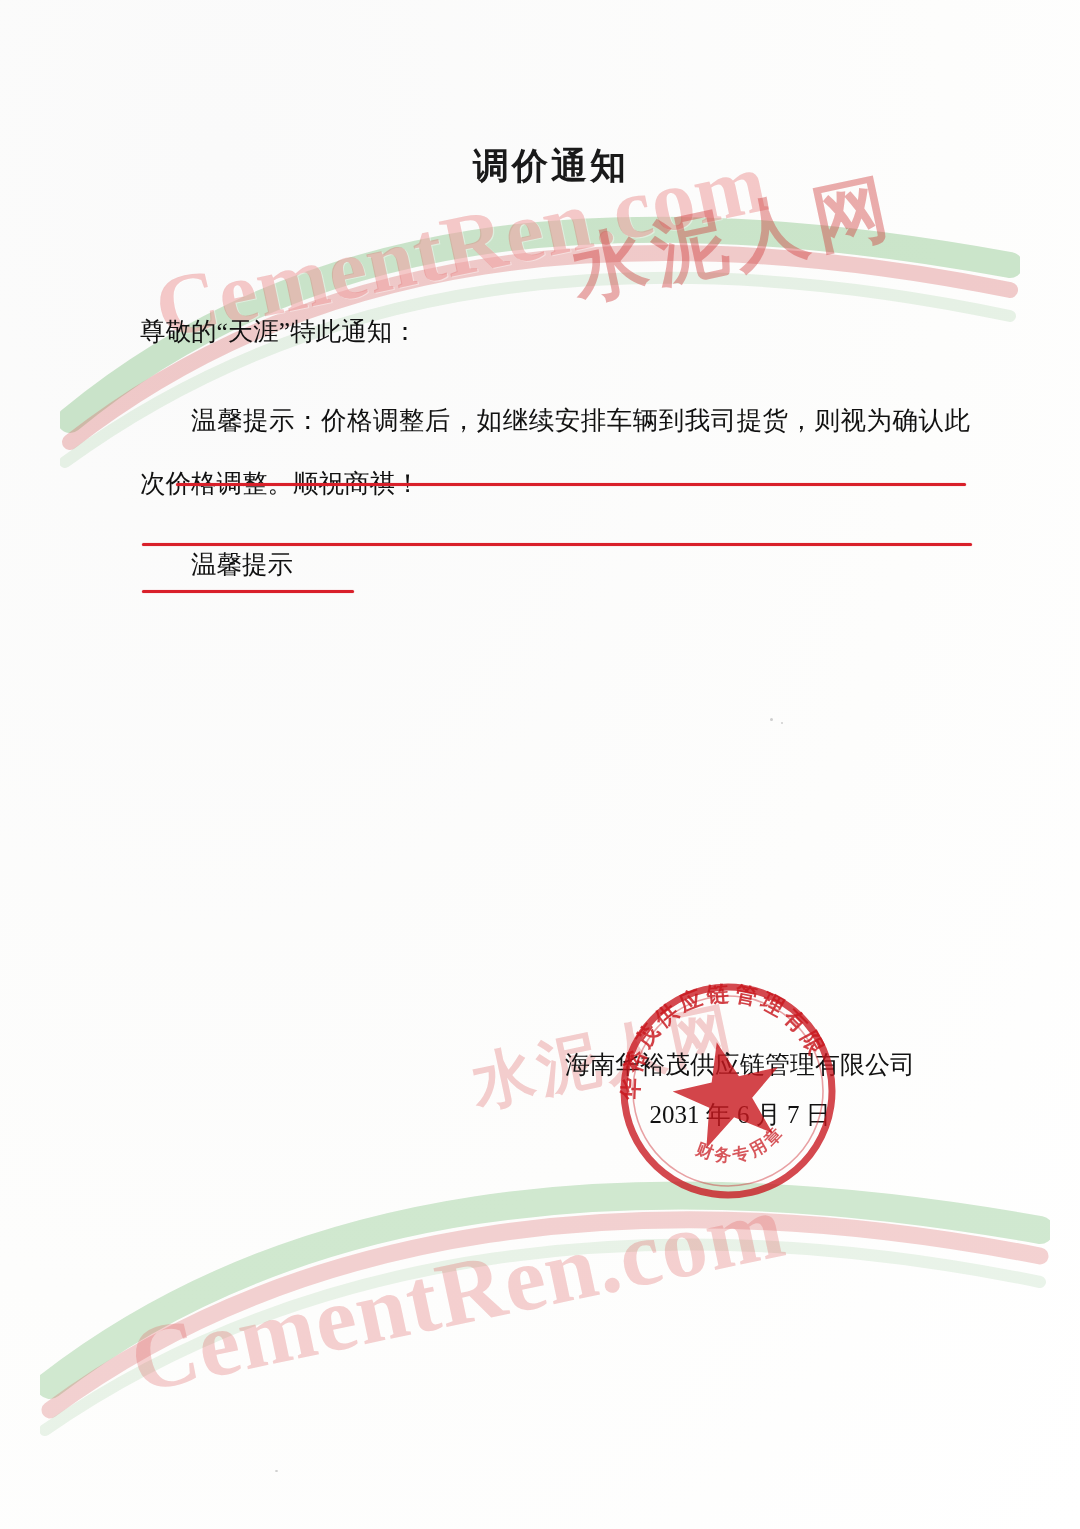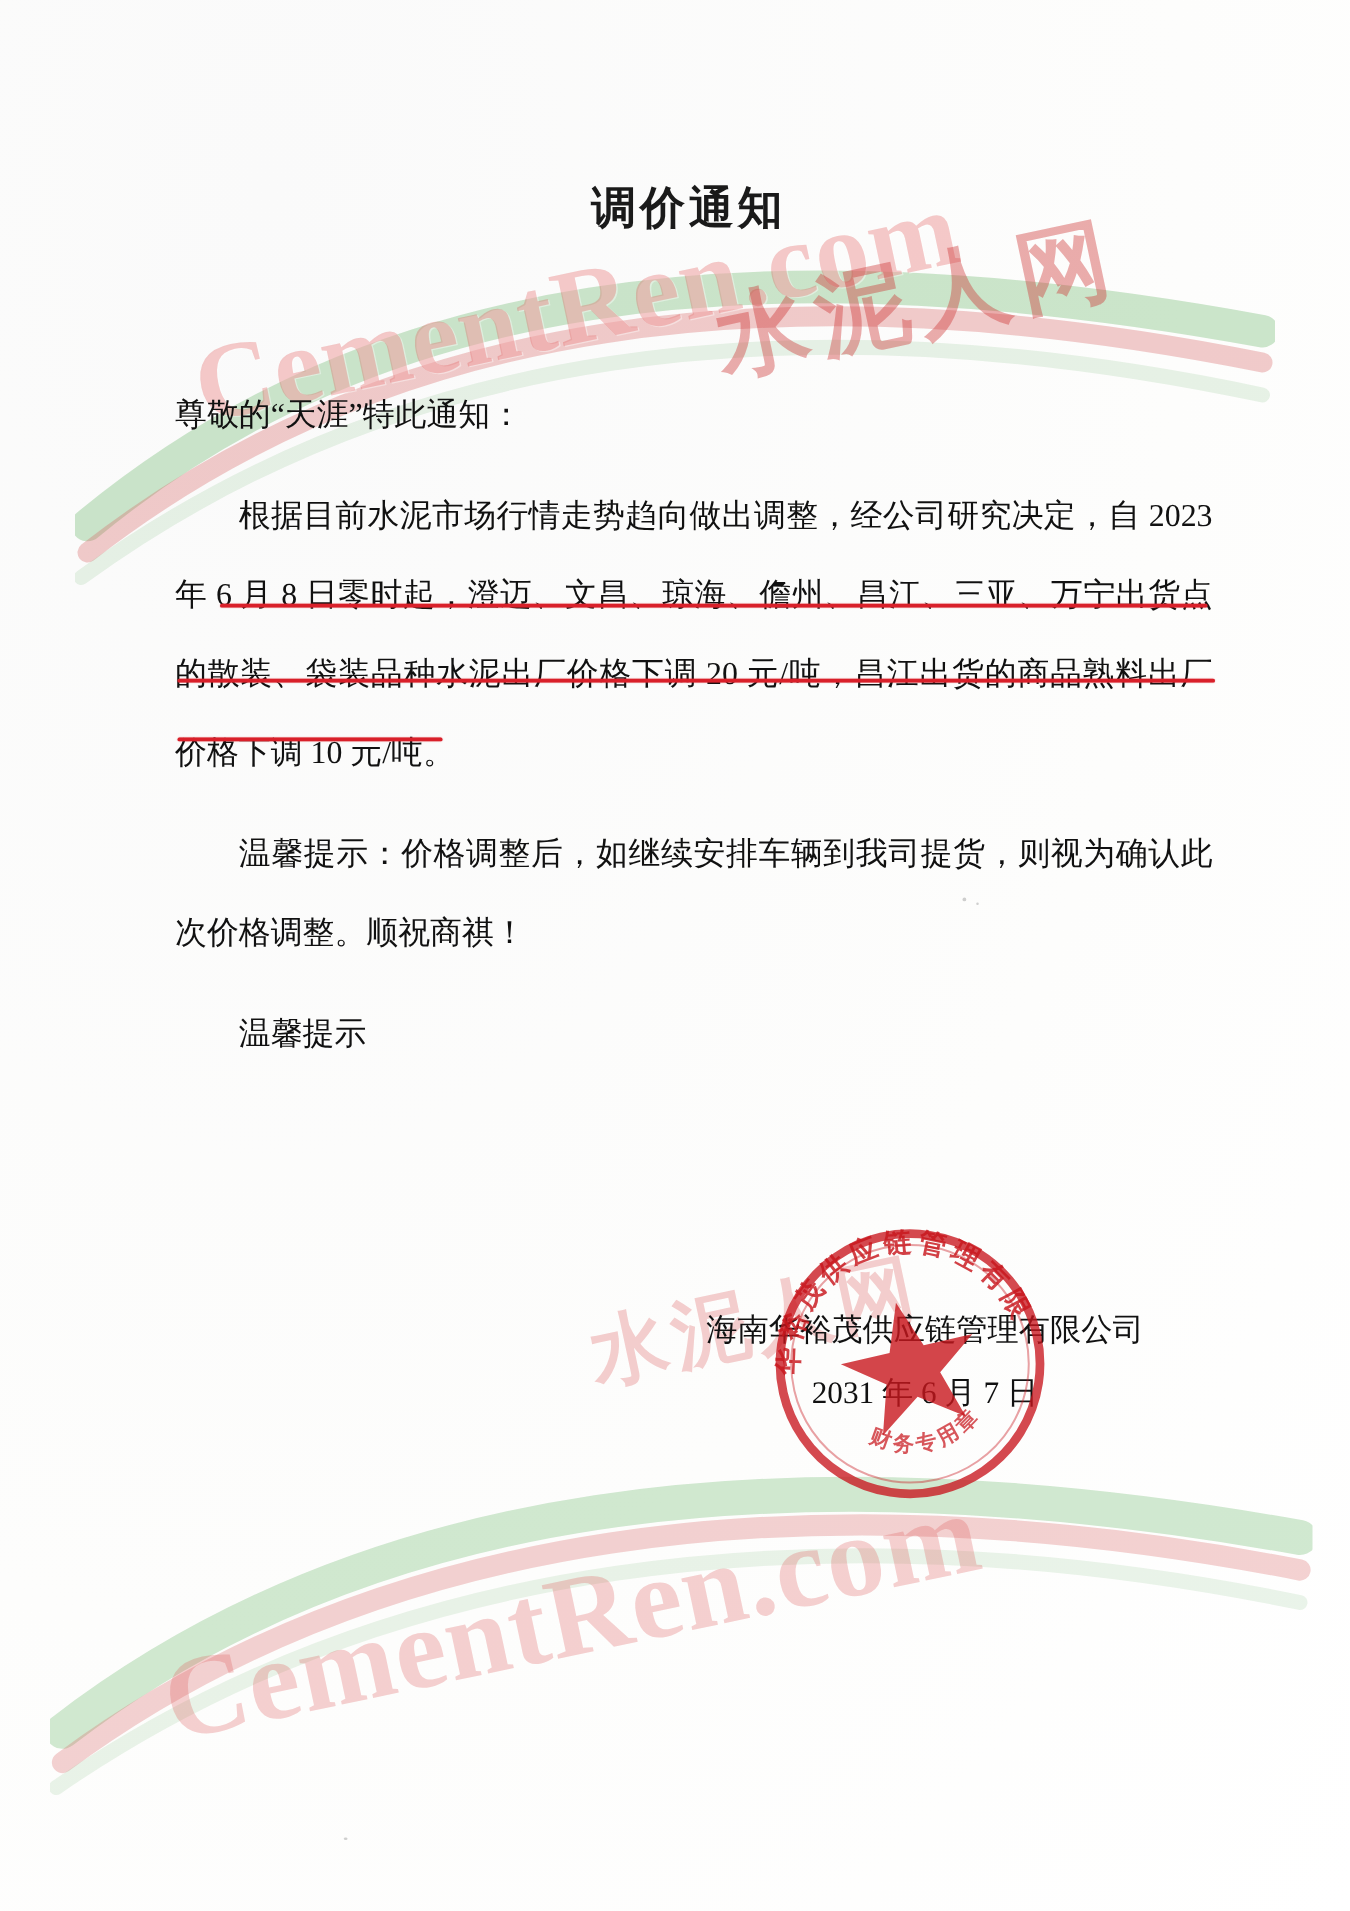--- a/index.html
+++ b/index.html
@@ -186,21 +186,20 @@
   <div class="wm wm-mid">水泥人网</div>
   <div class="wm wm-bottom">CementRen.com</div>
 
   <div class="doc">
 
     <div class="title">调价通知</div>
 
     <div class="body-block">
       <p class="para">尊敬的“天涯”特此通知：</p>
       <div class="gap-s"></div>
-      <p class="para indent">根据目前水泥市场行情走势趋向做出调整，经公司研究决定，自 2023 年 6 月 8 日零时起，澄迈、文昌、琼海、儋州、昌江、三亚、万宁出货点的散装、袋装品种水泥出厂价格下调 20 元/吨，昌江出货的商品熟料出厂价格下调 10 元/吨。</p>
       <div class="gap-s"></div>
       <p class="para indent">温馨提示：价格调整后，如继续安排车辆到我司提货，则视为确认此次价格调整。顺祝商祺！</p>
       <div class="gap-s"></div>
       <p class="para indent">温馨提示</p>
     </div>
 
     <div class="uline u1"></div>
     <div class="uline u2"></div>
     <div class="uline u3"></div>
 

